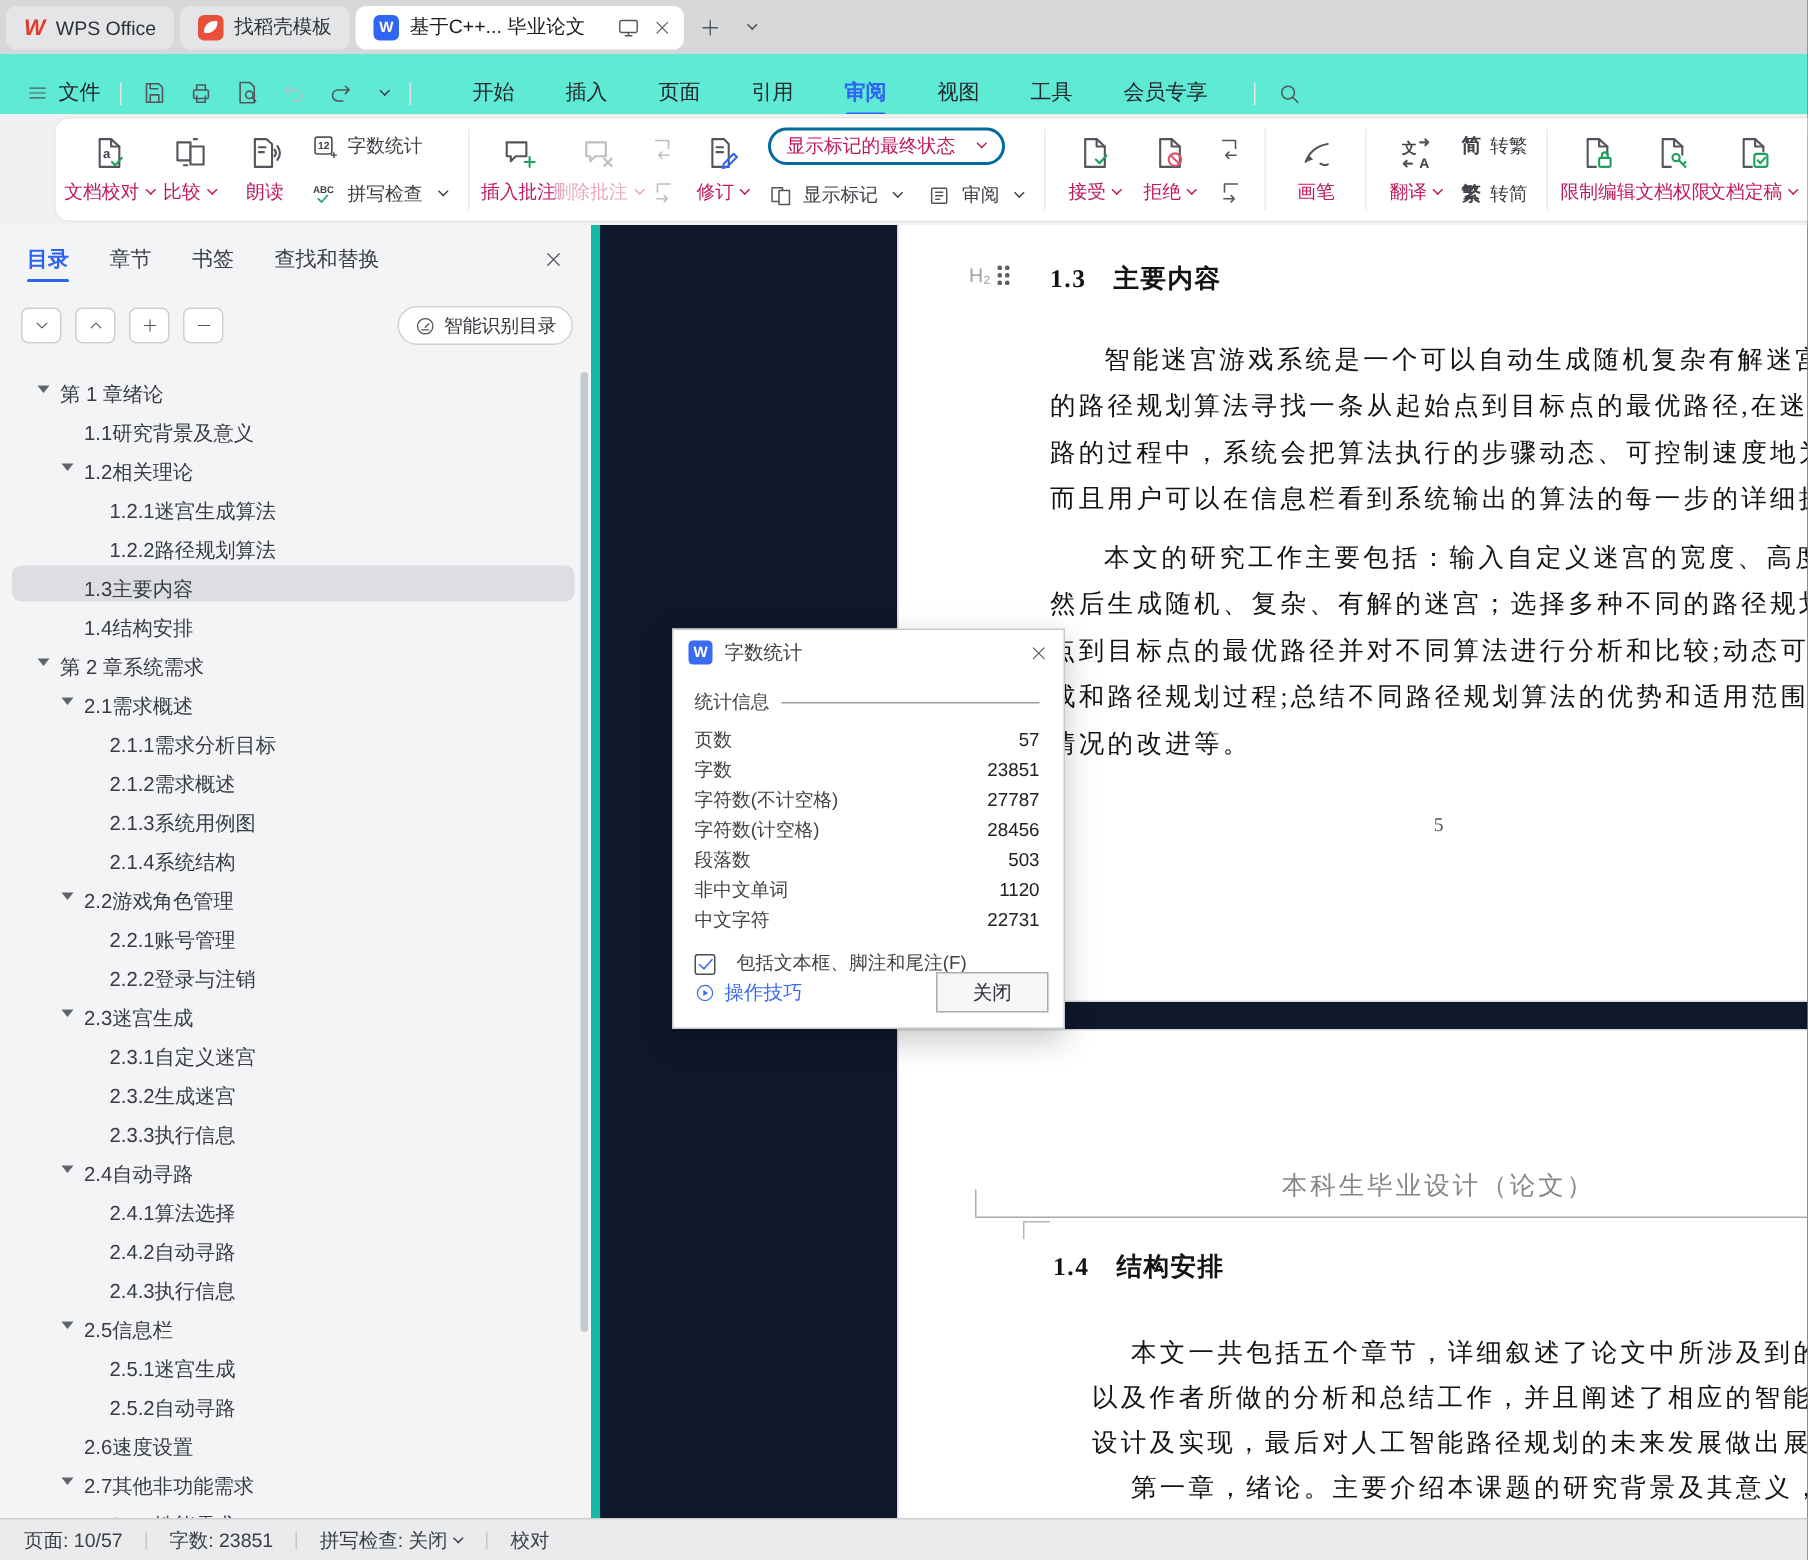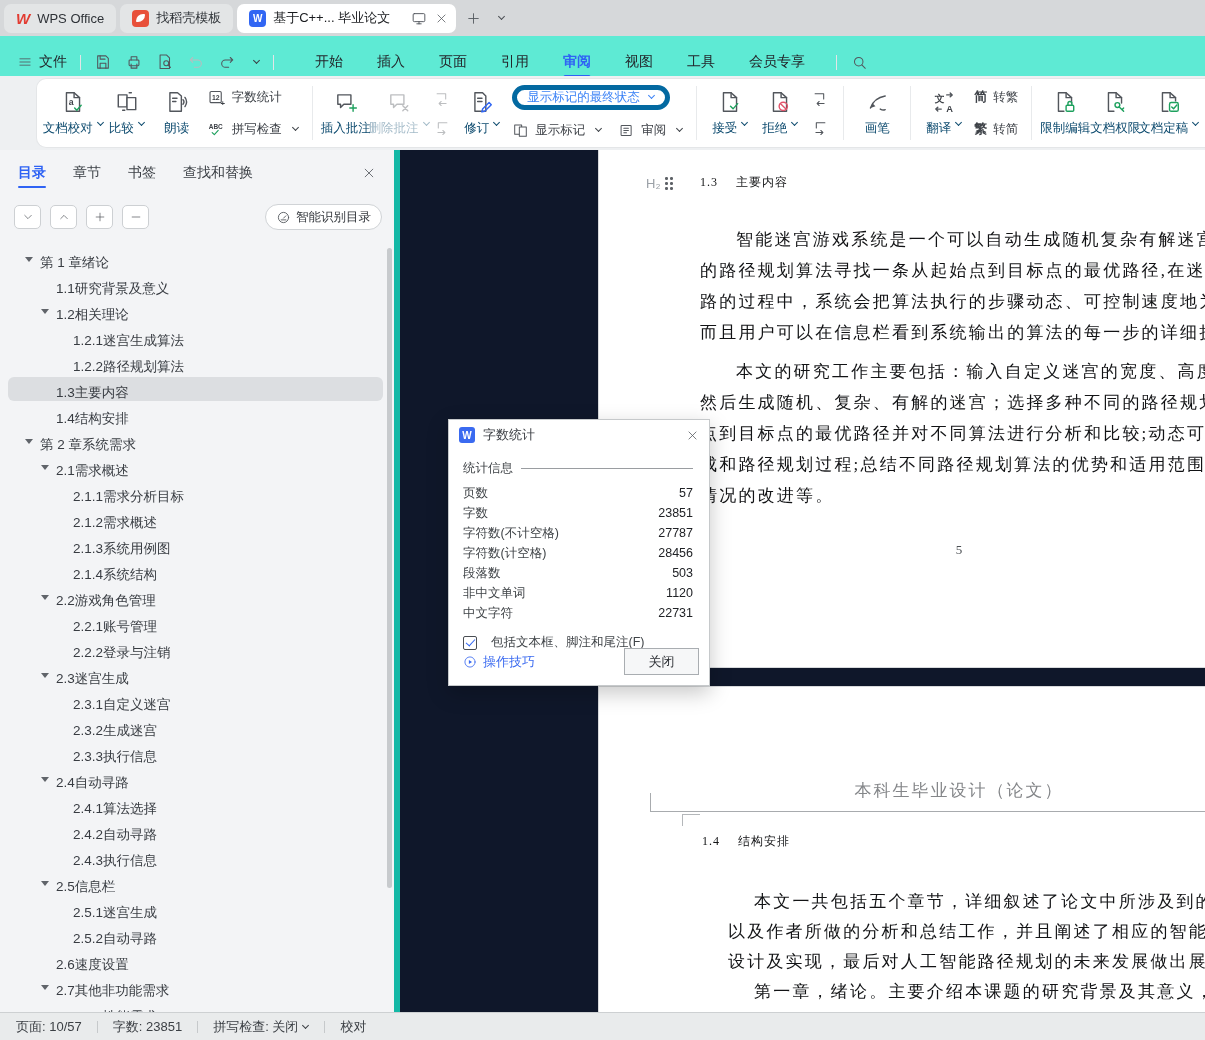--- a/index.html
+++ b/index.html
@@ -27,24 +27,24 @@
 .qicons{display:flex;align-items:center;gap:13px;padding:0 13px}
 .menuitems{display:flex;align-items:center;margin-left:24px}
 .mitem{padding:0 17px;font-size:14px;height:40px;display:flex;align-items:center;position:relative;color:#23262b}
 .mitem.active{color:#2f63f4;font-weight:bold}
 .mitem.active:after{content:"";position:absolute;bottom:4px;left:50%;transform:translateX(-50%);width:27px;height:3px;border-radius:2px;background:#2f63f4}
 .searchwrap{display:flex;align-items:center;margin-left:14px;gap:14px}
 
 .ribbons{position:absolute;top:76px;left:0;right:0;height:74px;background:#eef0f2}
 .rcard{position:absolute;left:36px;top:2px;right:0;bottom:2px;background:#fff;border:1px solid #e4e6e8;border-right:none;border-radius:10px 0 0 10px;display:flex;align-items:center;padding:0 8px;overflow:hidden}
 .rbig{display:flex;flex-direction:column;align-items:center;justify-content:center;gap:6px;min-width:50px;padding:0 6px;height:62px}
-.rlb{font-size:12.5px;color:#0c4a6e;display:flex;white-space:nowrap}
+.rlb{font-size:12.5px;color:#be185d;display:flex;align-items:center;white-space:nowrap}
 .rcol{display:flex;flex-direction:column;gap:9px;justify-content:center;margin:0 5px}
 .rrow{display:flex;align-items:center;gap:6px;font-size:12.5px;color:#3d4147;height:23px;white-space:nowrap}
-.combo{display:flex;align-items:center;justify-content:space-between;width:158px;height:25px;border:5px solid #0369a1;border-radius:13px;padding:0 10px;font-size:12.5px;color:#3b82f6;background:#fff;white-space:nowrap}
+.combo{display:flex;align-items:center;justify-content:space-between;width:158px;height:25px;border:2px solid #0369a1;border-radius:13px;padding:0 10px;font-size:12.5px;color:#be185d;background:#fff;white-space:nowrap}
 .rdiv{width:1px;height:54px;background:#e8eaec;margin:0 8px;flex:0 0 auto}
 .dis{opacity:.38}
 .mini{width:20px;height:20px;display:flex;align-items:center;justify-content:center}
 .zh{font-size:13px;font-weight:bold;color:#3d4147}
 
 .sidebar{position:absolute;top:150px;left:0;width:400px;bottom:28px;background:#f3f4f6;border-right:6px solid #14b8a6;overflow:hidden}
 .sbtabs{display:flex;align-items:center;height:46px;padding:0 18px;font-size:14px;color:#3c4046}
 .sbtab{margin-right:27px;position:relative;height:46px;display:flex;align-items:center}
 .sbtab.active{color:#2f63f4;font-weight:bold}
 .sbtab.active:after{content:"";position:absolute;bottom:8px;left:0;right:0;height:2.5px;border-radius:2px;background:#2f63f4}
@@ -61,21 +61,21 @@
 .lvl0 .tri{left:25px}.lvl1 .tri{left:41px}
 .sbscroll{position:absolute;right:2px;top:98px;width:5px;height:640px;border-radius:3px;background:#c7cacd}
 
 .workspace{position:absolute;left:400px;right:0;top:150px;bottom:28px;background:#0f172a;overflow:hidden}
 .page{position:absolute;left:199px;width:720px;background:#fff;box-shadow:0 0 0 1px #d8dadc;overflow:hidden;font-family:"Liberation Serif","DejaVu Serif",serif;color:#121315}
 .page1{top:0;height:517px}
 .page2{top:537px;height:600px}
 .h2badge{position:absolute;left:47px;top:26px;display:flex;align-items:center;gap:5px;color:#9ba1a7;font-size:13px;font-family:"Liberation Sans",sans-serif}
 .dots{display:grid;grid-template-columns:repeat(2,3px);grid-auto-rows:3px;gap:2px}
 .dots i{width:2.5px;height:2.5px;border-radius:50%;background:#5d6166}
-.dheading{position:absolute;font-size:12px;font-weight:normal;letter-spacing:1px;white-space:nowrap}
+.dheading{position:absolute;font-size:17px;font-weight:bold;letter-spacing:1px;white-space:nowrap}
 .dheading .hnum{margin-right:18px}
 .dpara{position:absolute;white-space:nowrap}
 .dline{height:31px;line-height:31px;font-size:17px;letter-spacing:2.2px}
 .page2 .dline{height:30px;line-height:30px}
 .ind{padding-left:36px}
 .page2 .ind{padding-left:26px}
 .pagenum{position:absolute;left:0;width:720px;text-align:center;top:392px;font-size:13px;color:#4c5054}
 .phead{position:absolute;left:0;width:720px;top:92px;text-align:center;font-size:17px;letter-spacing:2px;color:#848689}
 .phrule{position:absolute;left:51px;right:0;top:124px;height:1px;background:#a8abae}
 .ptick{position:absolute;left:51px;top:106px;width:1px;height:18px;background:#a8abae}

